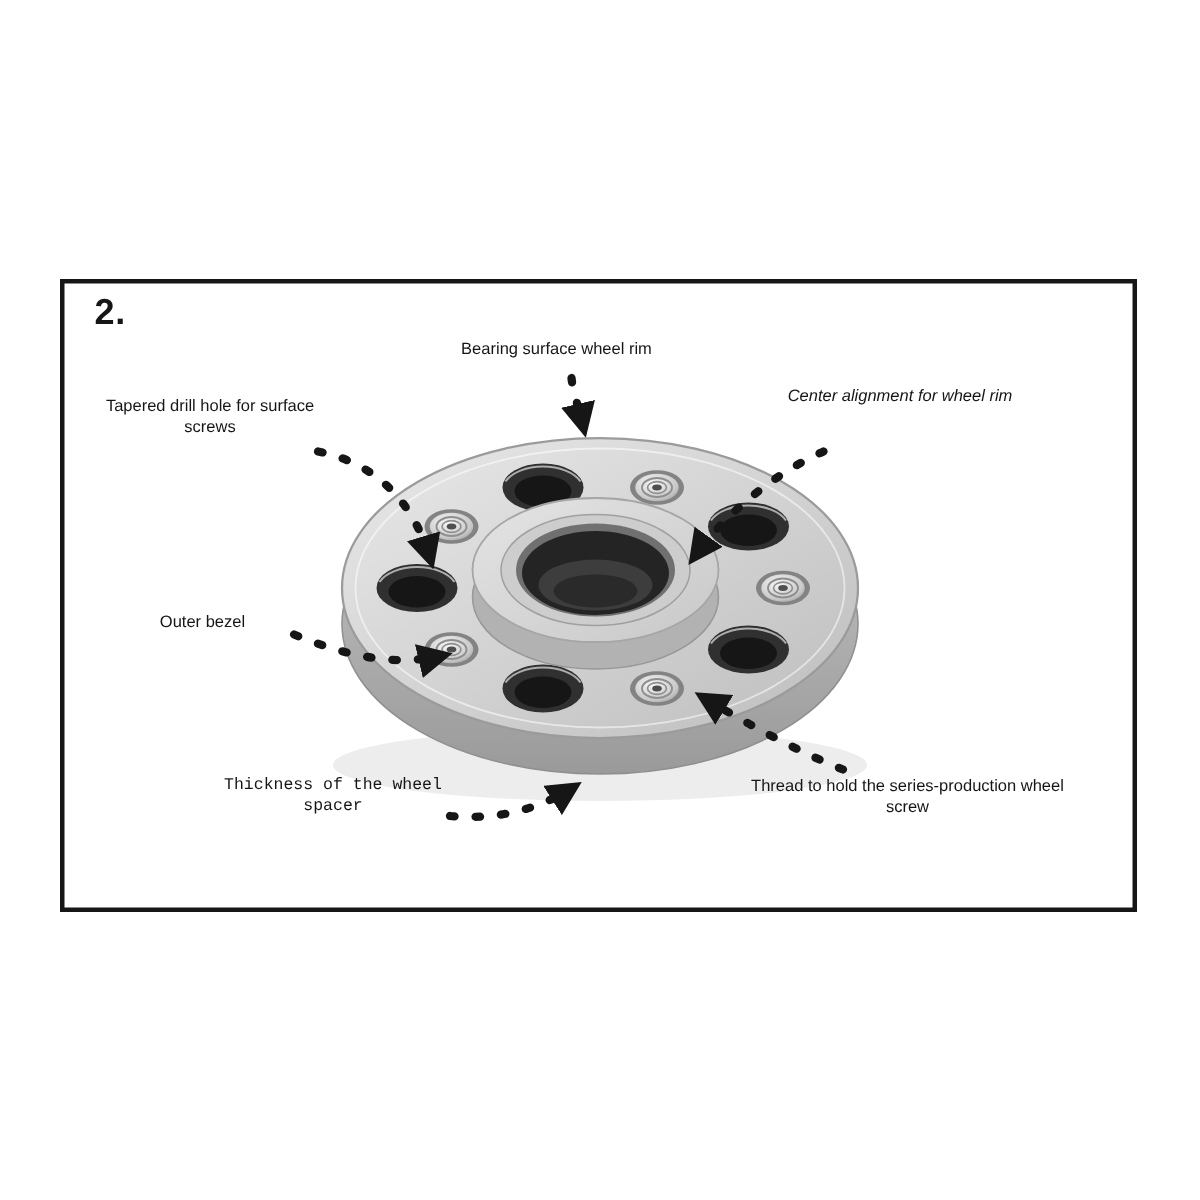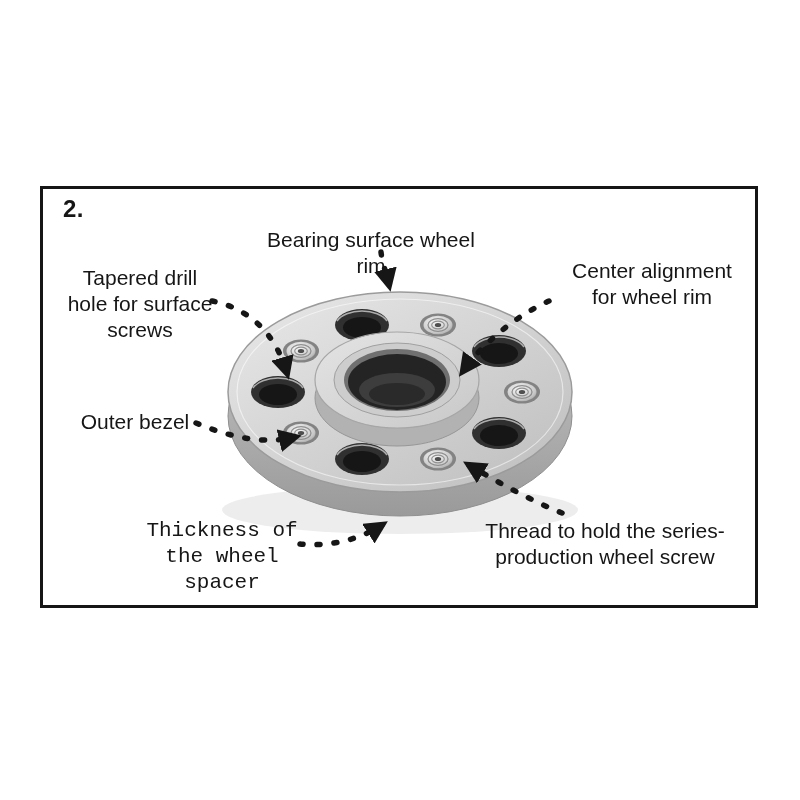--- a/index.html
+++ b/index.html
@@ -11,26 +11,26 @@
   }
   .frame {
     position:absolute; left:40px; top:186px; width:718px; height:422px;
     border:3px solid #161616; background:#ffffff;
   }
   .step {
     position:absolute; left:20px; top:6px;
     font-size:24px; font-weight:700; letter-spacing:0.5px;
   }
   .label {
-    position:absolute; font-size:21px; line-height:1.24;
+    position:absolute; font-size:11px; line-height:1.24;
     text-align:center; color:#161616;
   }
   .lbl-bearing   { left:208px; top:38px;  width:240px; }
   .lbl-tapered   { left:22px;  top:76px;  width:150px; }
-  .lbl-center    { left:514px; top:69px;  width:190px; }
+  .lbl-center    { left:462px; top:69px;  width:190px;font-style:italic; }
   .lbl-bezel     { left:37px;  top:220px; width:110px;text-align:center; }
   .lbl-thickness { left:99px;  top:329px; width:160px;font-family:Liberation Mono, monospace; }
   .lbl-thread    { left:442px; top:329px; width:240px; }
   svg.scene { position:absolute; left:0; top:0; display:block; }
   .arrow {
     fill:none; stroke:#161616; stroke-width:5.5;
     stroke-linecap:round; stroke-dasharray:3 14;
   }
 </style>
 </head>

